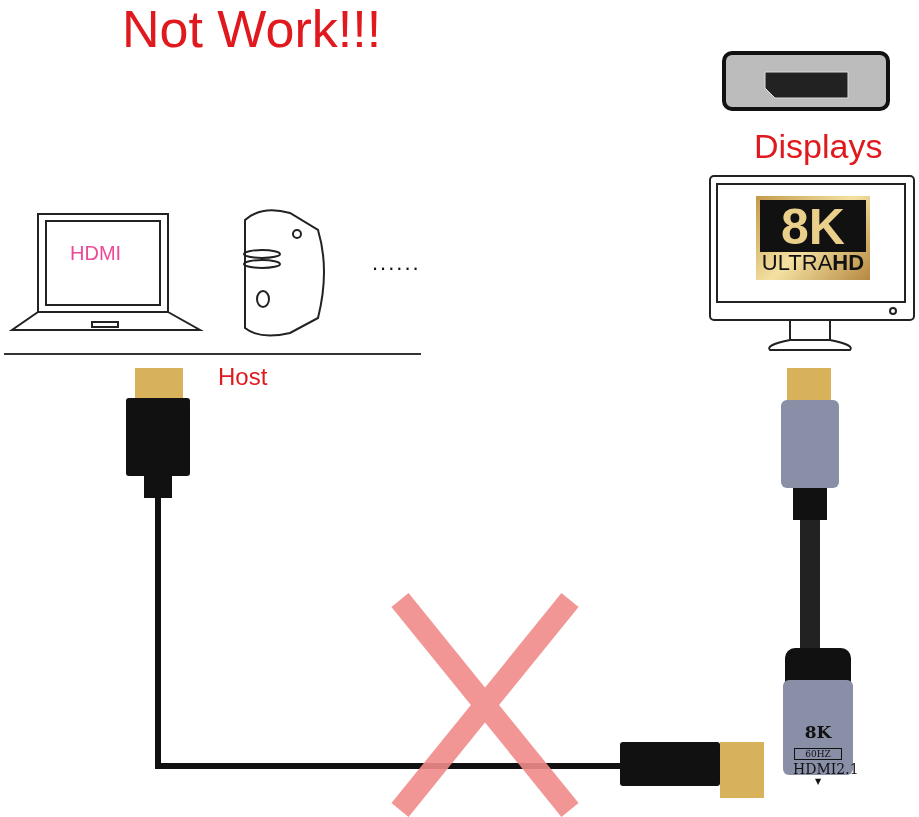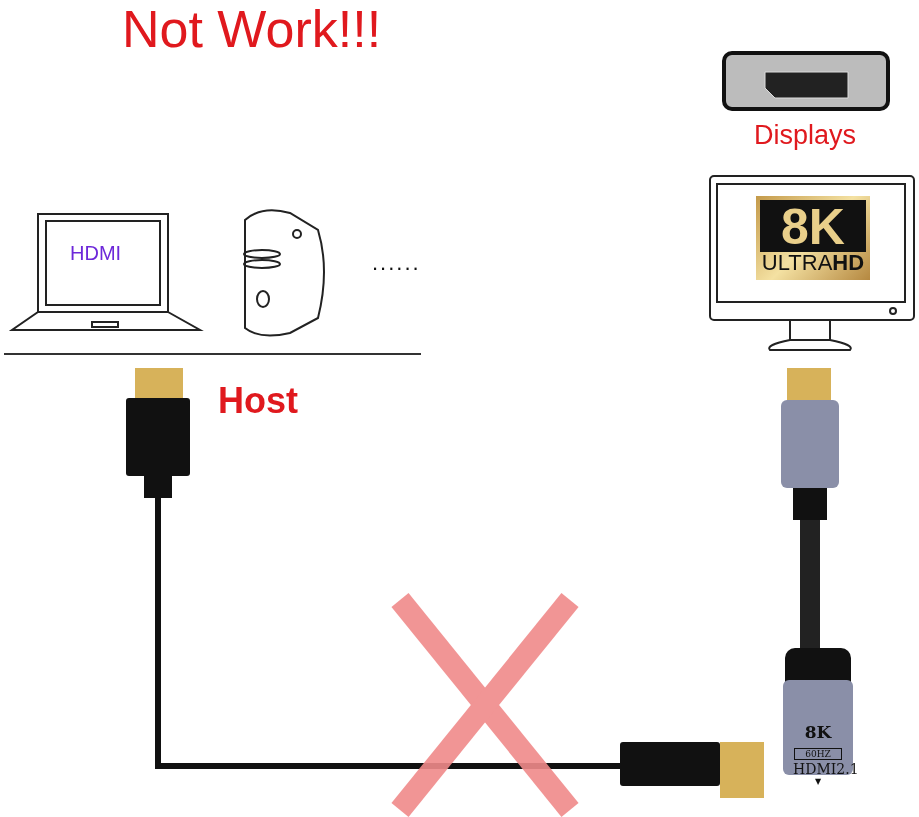--- a/index.html
+++ b/index.html
@@ -1,22 +1,22 @@
 <!DOCTYPE html>
 <html><head>
 <meta charset="utf-8">
 <style>
 html,body{margin:0;padding:0;background:#fff;}
 body{width:919px;height:817px;position:relative;overflow:hidden;font-family:"Liberation Sans",sans-serif;}
 .abs{position:absolute;}
 .red{color:#e0191e;}
 .title{left:122px;top:-2px;font-size:52px;line-height:62px;}
-.host{left:218px;top:380px;font-size:36px;font-weight:bold;}
-.displays{left:754px;top:120px;font-size:27px;}
-.hdmi-label{left:70px;top:242px;font-size:20px;color:#6d28d9;}
+.host{left:218px;top:363px;font-size:24px;}
+.displays{left:754px;top:127px;font-size:34px;}
+.hdmi-label{left:70px;top:242px;font-size:20px;color:#ec4899;}
 .dots{left:372px;top:250px;font-size:22px;letter-spacing:2px;color:#111;}
 .logo8k{left:756px;top:196px;width:114px;height:84px;background:linear-gradient(135deg,#c49a4a,#f4e1a2,#b58840);padding:4px;box-sizing:border-box;}
 .logo8k .inner{background:#111;height:52px;color:#e9cf8a;font-weight:bold;font-size:50px;text-align:center;line-height:54px;}
 .logo8k .uhd{color:#111;font-size:22px;text-align:center;line-height:22px;}
 .adapter-text{left:793px;top:722px;width:50px;text-align:center;color:#111;font-family:"DejaVu Serif",serif;}
 </style>
 </head>
 <body>
 
 <svg class="abs" style="left:0;top:0" width="919" height="817">

